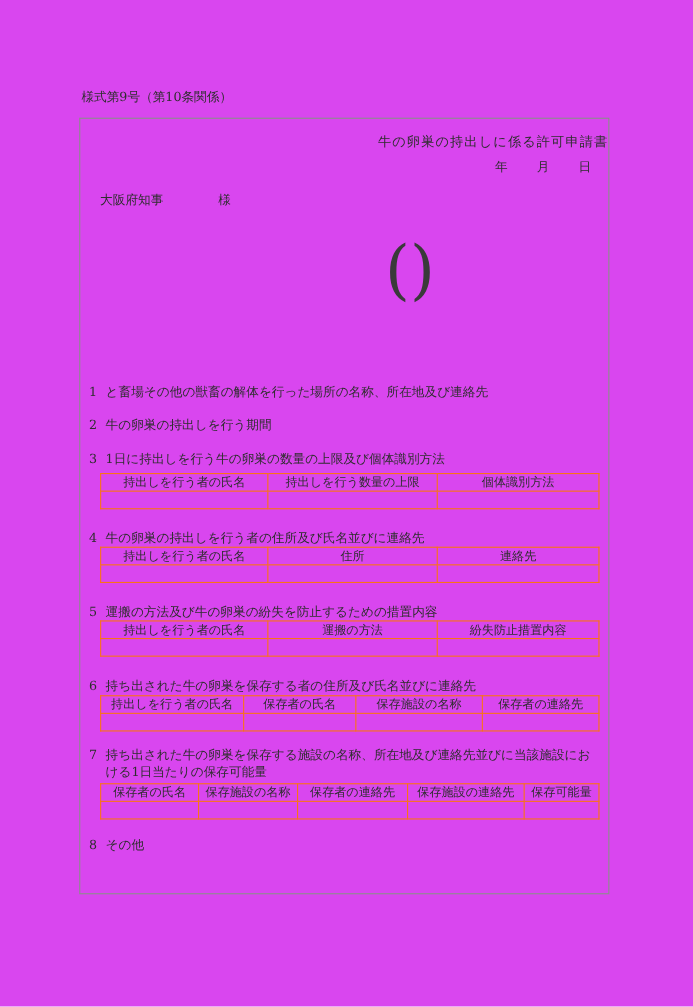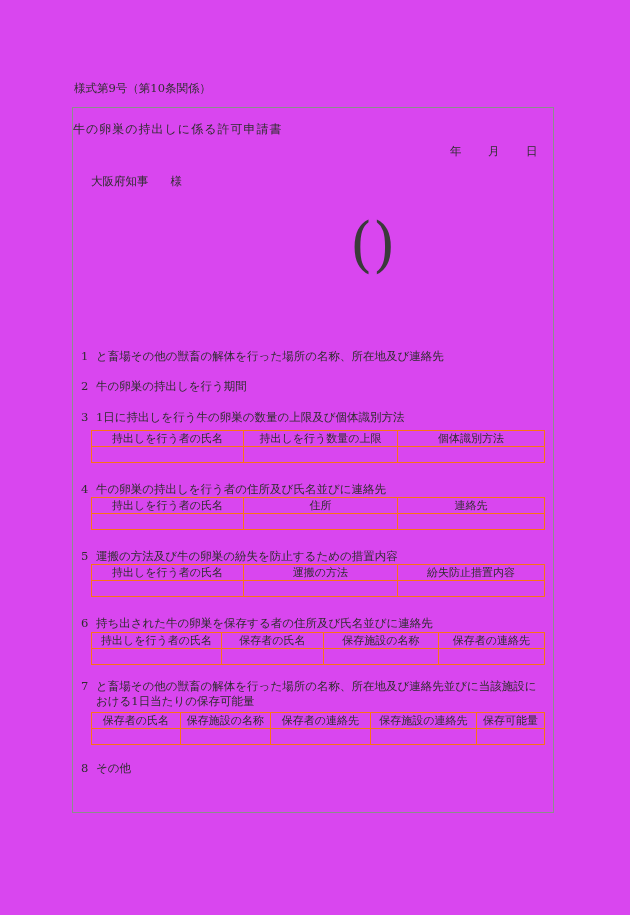--- a/index.html
+++ b/index.html
@@ -6,23 +6,23 @@
   .page {
     position:relative; width:630px; height:915px; background:#d946ef;
     font-family:"DejaVu Serif","Liberation Serif",serif;
     color:#2e2e2e; font-size:11.5px; overflow:hidden;
   }
   .form-label { position:absolute; left:74px; top:81px; }
   .box {
     position:absolute; left:72px; top:107px; width:482px; height:706px;
     border:1px solid #8c8c8c; box-sizing:border-box;
   }
-  .title { position:absolute; top:13px; left:0; width:100%; text-align:left; font-size:12px; letter-spacing:1px; }
+  .title { position:absolute; top:13px; left:0; width:100%; text-align:right; font-size:12px; letter-spacing:1px; }
   .date-line { position:absolute; top:36px; right:8px; letter-spacing:7.5px;font-family:Liberation Mono, monospace; }
-  .recipient-row { position:absolute; top:66px; left:18px; display:flex; gap:22px; }
+  .recipient-row { position:absolute; top:66px; left:18px; display:flex; gap:50px; }
   .applicant { position:absolute; top:89px; left:249px; }
   .app-row1 { display:flex; }
   .app-label { margin-right:7px; }
   .app-row2 { margin-left:41px; margin-top:2px; }
   .note { position:absolute; top:114px; left:277px; display:flex; align-items:center; }
   .paren { font-size:58px; line-height:46px; font-weight:400; color:#3a3a3a; transform:scaleY(1.02); }
   .note-lines { margin:0 3px; line-height:15px; letter-spacing:2px; }
   .paragraph { position:absolute; left:6px; top:192px; width:460px; line-height:16px; }
   .item { position:absolute; left:8px; display:flex; line-height:15px; }
   .item .no { width:15px; flex:none; }
@@ -180,21 +180,21 @@
           <td class="empty"></td>
           <td class="empty"></td>
           <td class="empty"></td>
           <td class="empty"></td>
         </tr>
       </tbody>
     </table>
 
     <div class="item item-7" style="top:571px">
       <span class="no">7</span>
-      <span class="txt">と畜場その他の獣畜の解体を行った場所の名称、所在地及び連絡先並びに当該施設における1日当たりの保存可能量</span>
+      <span class="txt">持ち出された牛の卵巣を保存する施設の名称、所在地及び連絡先並びに当該施設における1日当たりの保存可能量</span>
     </div>
 
     <table class="tbl t7">
       <colgroup>
           <col style="width:89px">
           <col style="width:90px">
           <col style="width:100px">
           <col style="width:106px">
           <col style="width:68px">
         </colgroup>

